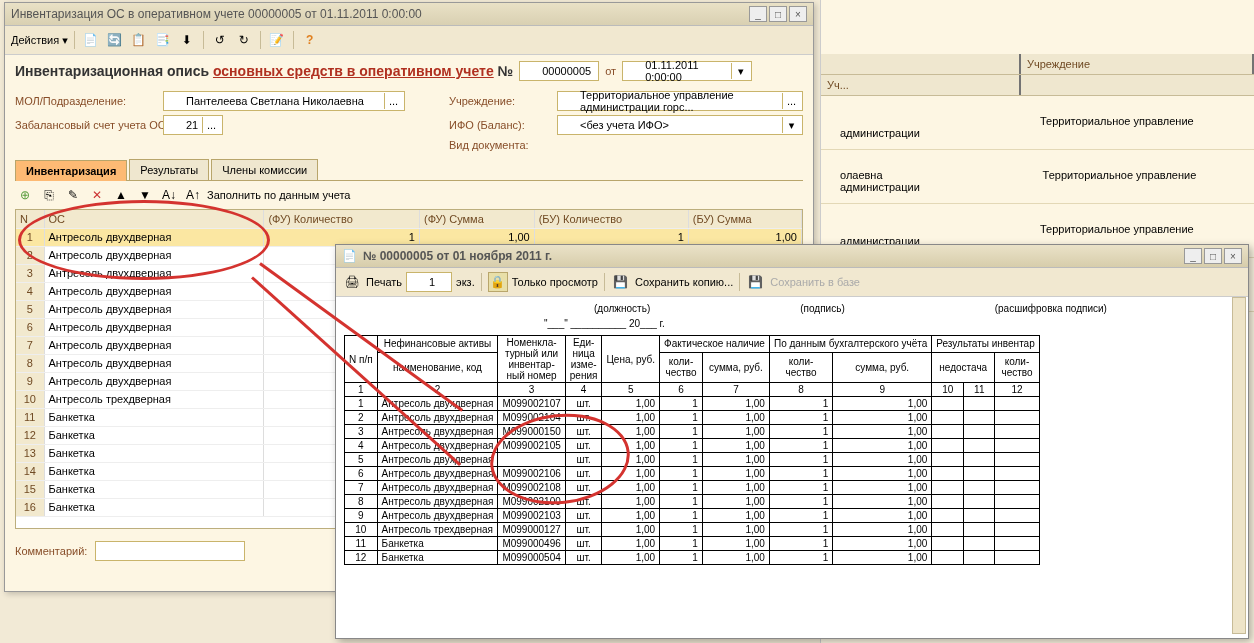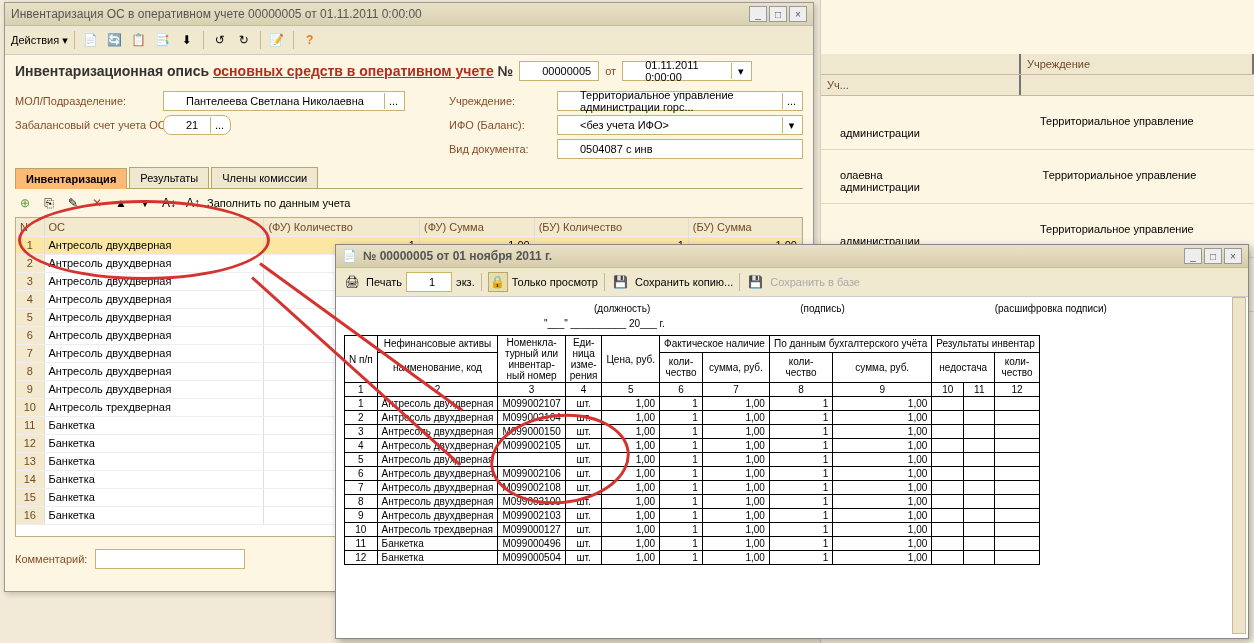--- a/index.html
+++ b/index.html
@@ -224,21 +224,21 @@
       <div style="flex:0 0 390px;">
         <div class="form-row">
           <span class="lbl" style="width:140px;">МОЛ/Подразделение:</span>
           <span class="field" style="flex:1;">
               <span>Пантелеева Светлана Николаевна</span>
               <span class="dots">...</span>
             </span>
         </div>
         <div class="form-row">
           <span class="lbl" style="width:140px;">Забалансовый счет учета ОС:</span>
-          <span class="field" style="width:68px;border-radius:8px;">
+          <span class="field" style="width:60px;">
               <span>21</span>
               <span class="dots">...</span>
             </span>
         </div>
       </div>
       <div style="flex:1;margin-left:24px;">
         <div class="form-row">
           <span class="lbl" style="width:100px;">Учреждение:</span>
           <span class="field" style="flex:1;">
               <span>Территориальное управление администрации горс...</span>
@@ -247,23 +247,20 @@
         </div>
         <div class="form-row">
           <span class="lbl" style="width:100px;">ИФО (Баланс):</span>
           <span class="field" style="flex:1;">
               <span>&lt;без учета ИФО&gt;</span>
               <span class="dots">▾</span>
             </span>
         </div>
         <div class="form-row">
           <span class="lbl" style="width:100px;">Вид документа:</span>
-          <span class="field" style="flex:1;">
-              <span>0504087 с инв</span>
-            </span>
         </div>
       </div>
     </div>
 
     <div class="tabs">
       <div class="tab active">Инвентаризация</div>
       <div class="tab">Результаты</div>
       <div class="tab">Члены комиссии</div>
     </div>
 

